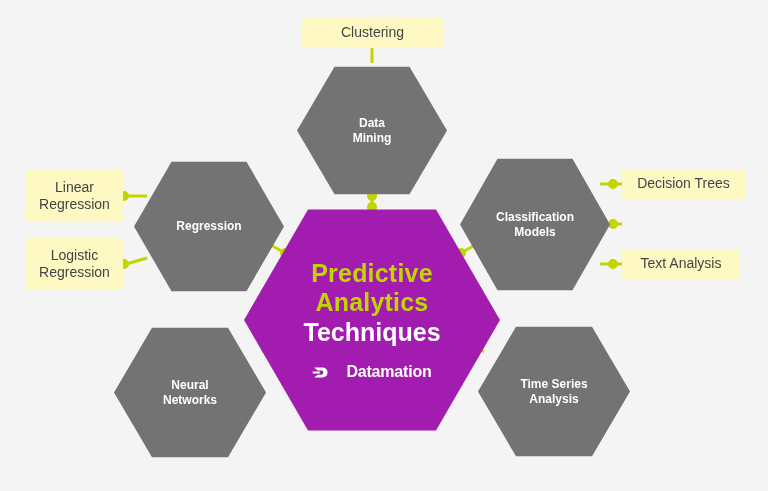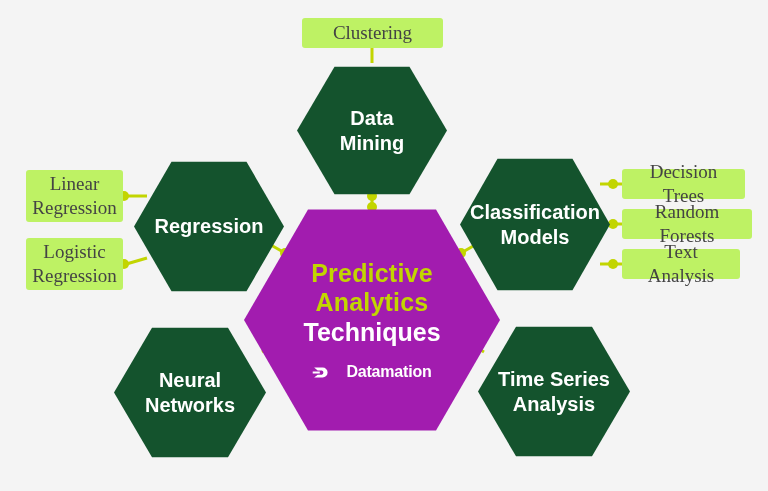--- a/index.html
+++ b/index.html
@@ -23,23 +23,23 @@
   .hex {
     position: absolute;
     display: flex;
     align-items: center;
     justify-content: center;
     text-align: center;
     clip-path: polygon(25% 2%, 75% 2%, 100% 50%, 75% 98%, 25% 98%, 0% 50%);
     box-sizing: border-box;
   }
   .hex-blue {
-    background: #14532d;
+    background: #737373;
     color: #ffffff;
-    font-size: 20px;
+    font-size: 12px;
     font-weight: bold;
     line-height: 1.25;
   }
   .hex-center {
     background: #a21caf;
     flex-direction: column;
   }
   .center-line1, .center-line2 {
     color: #c2d500;
     font-size: 25px;
@@ -66,32 +66,31 @@
     display: block;
   }
   .brand-text {
     color: #ffffff;
     font-size: 16px;
     font-weight: bold;
     letter-spacing: -0.2px;
   }
   .leaf {
     position: absolute;
-    background: #bef264;
+    background: #fef9c3;
     color: #444444;
-    font-size: 19px;
+    font-size: 14px;
     text-align: center;
     border-radius: 3px;
     display: flex;
     align-items: center;
     justify-content: center;
     line-height: 1.25;
     box-sizing: border-box;
     padding: 4px 8px;
-    font-family: Liberation Serif, serif;
   }
   .leaf-left { }
   svg.links {
     position: absolute;
     left: 0; top: 0;
     width: 768px;
     height: 491px;
     pointer-events: none;
   }
 </style>
@@ -177,21 +176,18 @@
 
   <div class="leaf leaf-left" style="left:26px; top:238px; width:97px; height:52px; flex-direction:column;">
     <span>Logistic</span>
     <span>Regression</span>
   </div>
 
   <div class="leaf" style="left:622px; top:169px; width:123px; height:30px;">
     <span>Decision Trees</span>
   </div>
 
-  <div class="leaf" style="left:622px; top:209px; width:130px; height:30px;">
-    <span>Random Forests</span>
-  </div>
 
   <div class="leaf" style="left:622px; top:249px; width:118px; height:30px;">
     <span>Text Analysis</span>
   </div>
 
 </div>
 
 </body></html>

